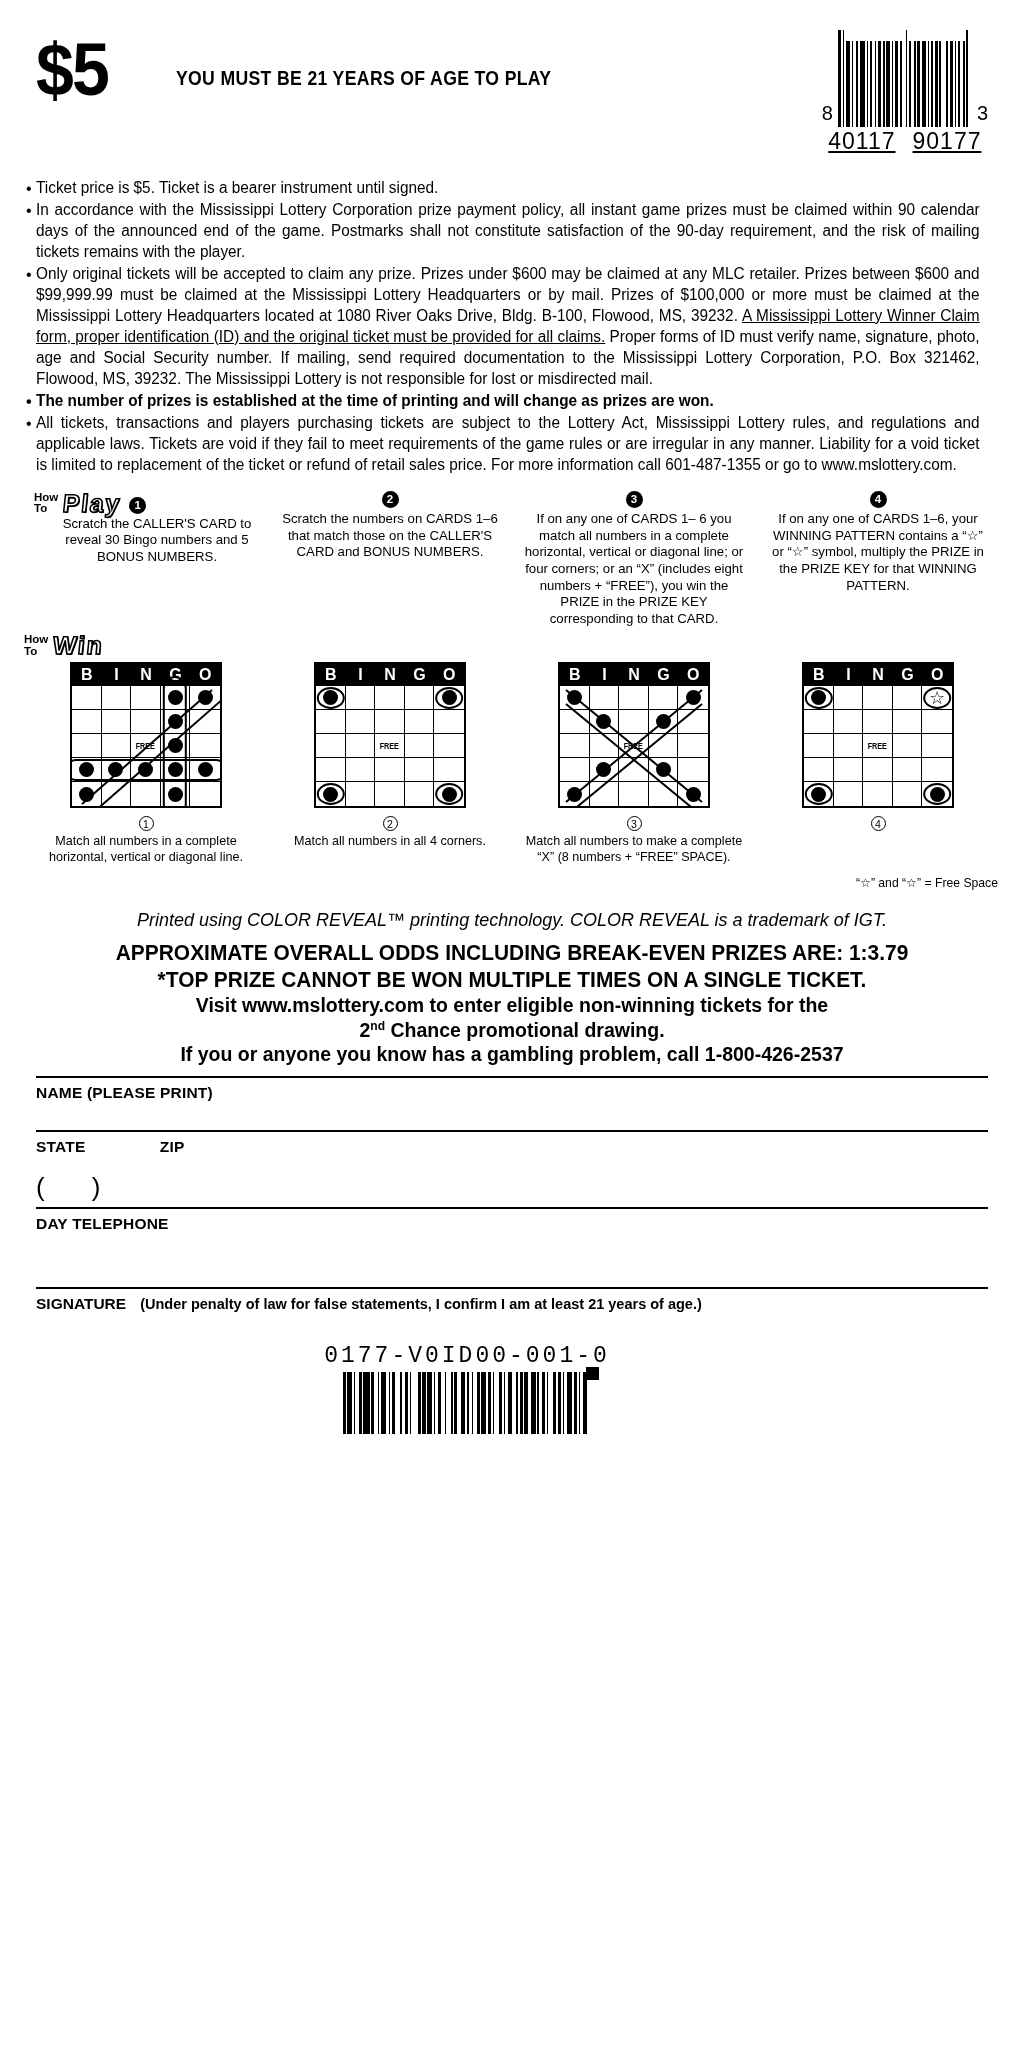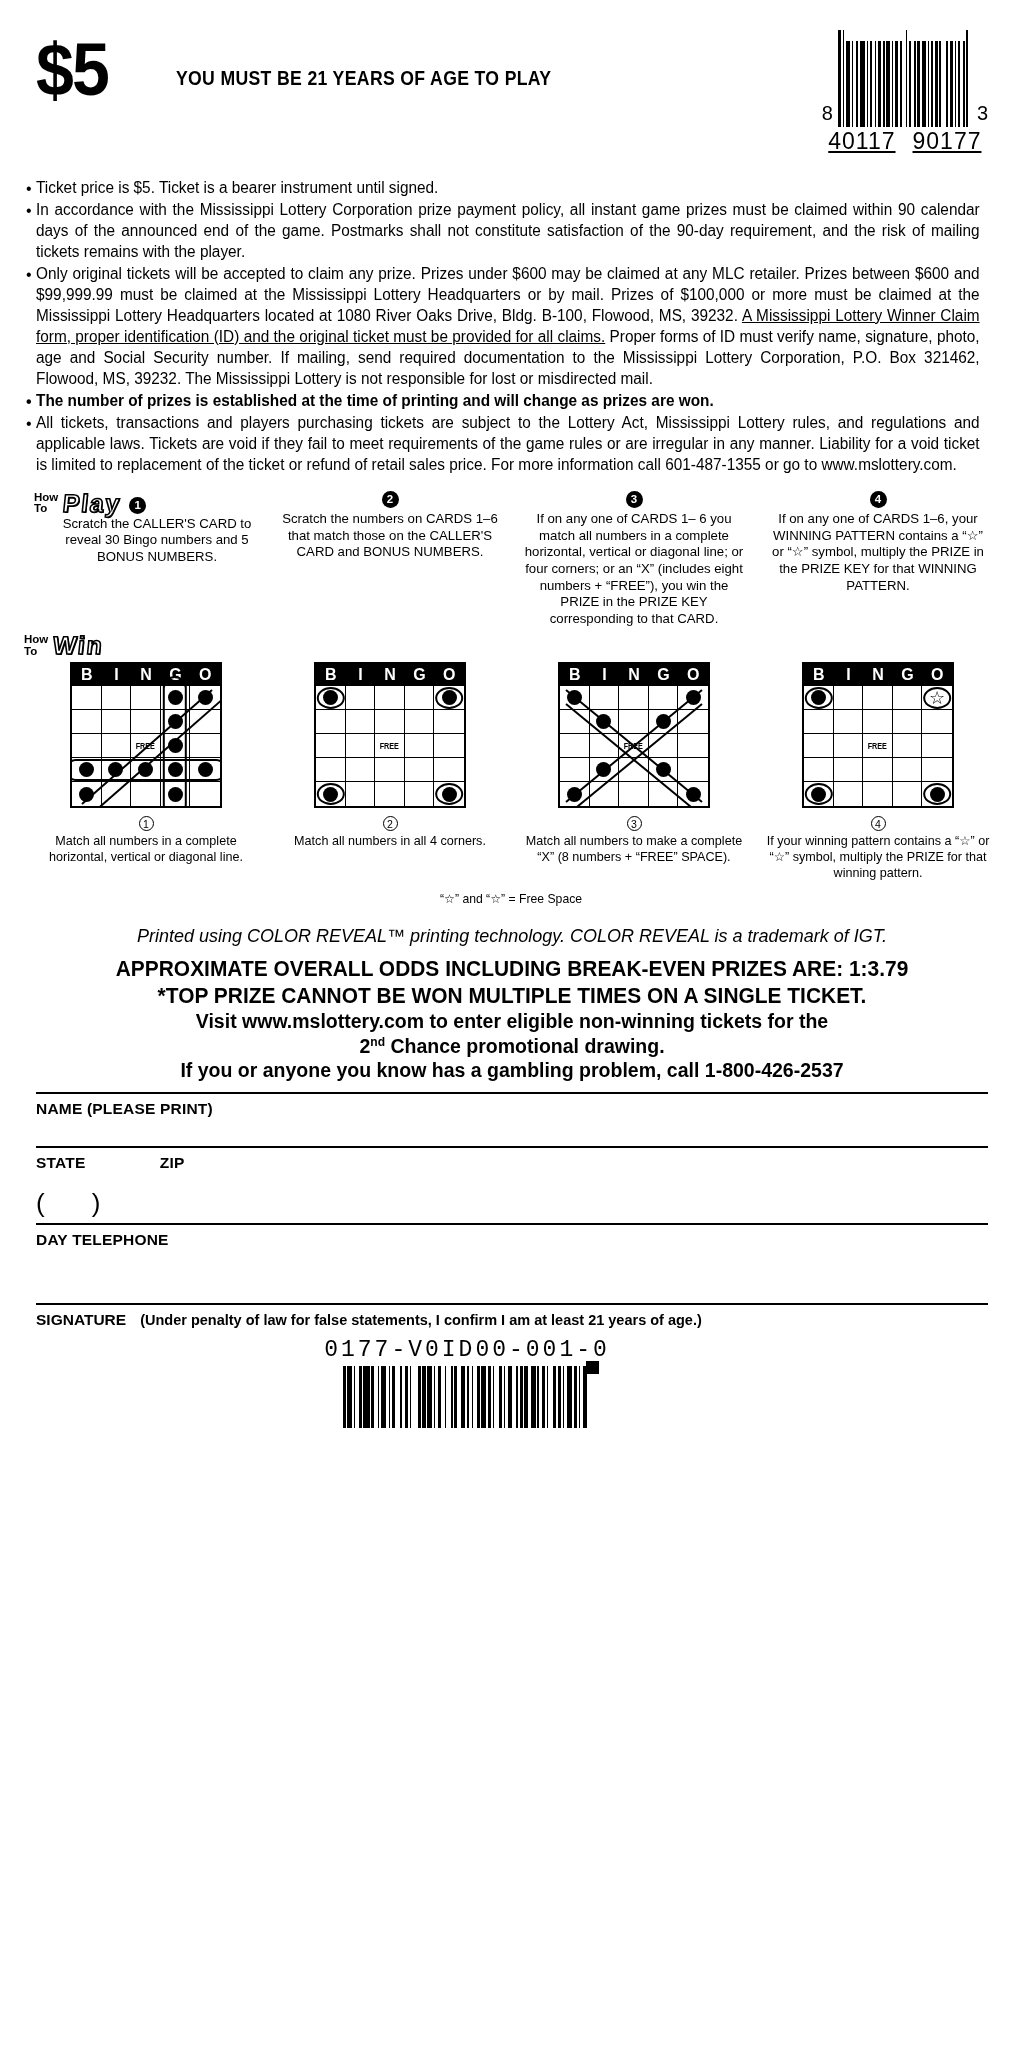--- a/index.html
+++ b/index.html
@@ -250,21 +250,21 @@
   .win-desc {
     font-family: "Liberation Sans", sans-serif;
     font-size: 12.6px;
     line-height: 1.26;
     margin-top: 2px;
   }
   .star-note {
     font-family: "Liberation Sans", sans-serif;
     font-size: 12.2px;
     margin-top: 10px;
-    text-align: center;
+    text-align: right;
     padding-right: 2px;
   }
 
   
   .reveal-line {
     text-align: center;
     font-family: "Liberation Sans", sans-serif;
     font-style: italic;
     font-size: 18px;
     margin-top: 20px;
@@ -336,21 +336,21 @@
     font-size: 15.5px;
   }
   .sig-row .sn {
     font-family: "Liberation Sans", sans-serif;
     font-weight: bold;
     font-size: 14.5px;
   }
 
   
   .bottom {
-    margin-top: 8px;
+    margin-top: 30px;
     padding: 0 36px;
     position: relative;
     height: 120px;
   }
   .void-code {
     text-align: center;
     font-family: "Liberation Mono", monospace;
     font-size: 23px;
     letter-spacing: 3px;
     margin-left: -90px;
@@ -788,21 +788,20 @@
               </div>
             </div>
             <svg class="overlay-svg" viewBox="0 0 148 142" preserveAspectRatio="none">
               <ellipse cx="14.8" cy="34" rx="13" ry="10" fill="none" stroke="#000" stroke-width="2"></ellipse>
               <ellipse cx="133.20000000000002" cy="34" rx="13" ry="10" fill="none" stroke="#000" stroke-width="2"></ellipse>
               <ellipse cx="14.8" cy="130" rx="13" ry="10" fill="none" stroke="#000" stroke-width="2"></ellipse>
               <ellipse cx="133.20000000000002" cy="130" rx="13" ry="10" fill="none" stroke="#000" stroke-width="2"></ellipse>
             </svg>
           </div>
           <div class="win-num"><span class="circnum-o">4</span></div>
-          <div class="win-desc">If your winning pattern contains a “☆” or “☆” symbol, multiply the PRIZE for that winning pattern.</div>
         </div>
       </div>
 
     <div class="star-note">“☆” and “☆” = Free Space</div>
   </div>
 
   <div class="reveal-line">Printed using COLOR REVEAL™ printing technology. COLOR REVEAL is a trademark of IGT.</div>
 
   <div class="odds">
     <div class="l1">APPROXIMATE OVERALL ODDS INCLUDING BREAK-EVEN PRIZES ARE: 1:3.79</div>

